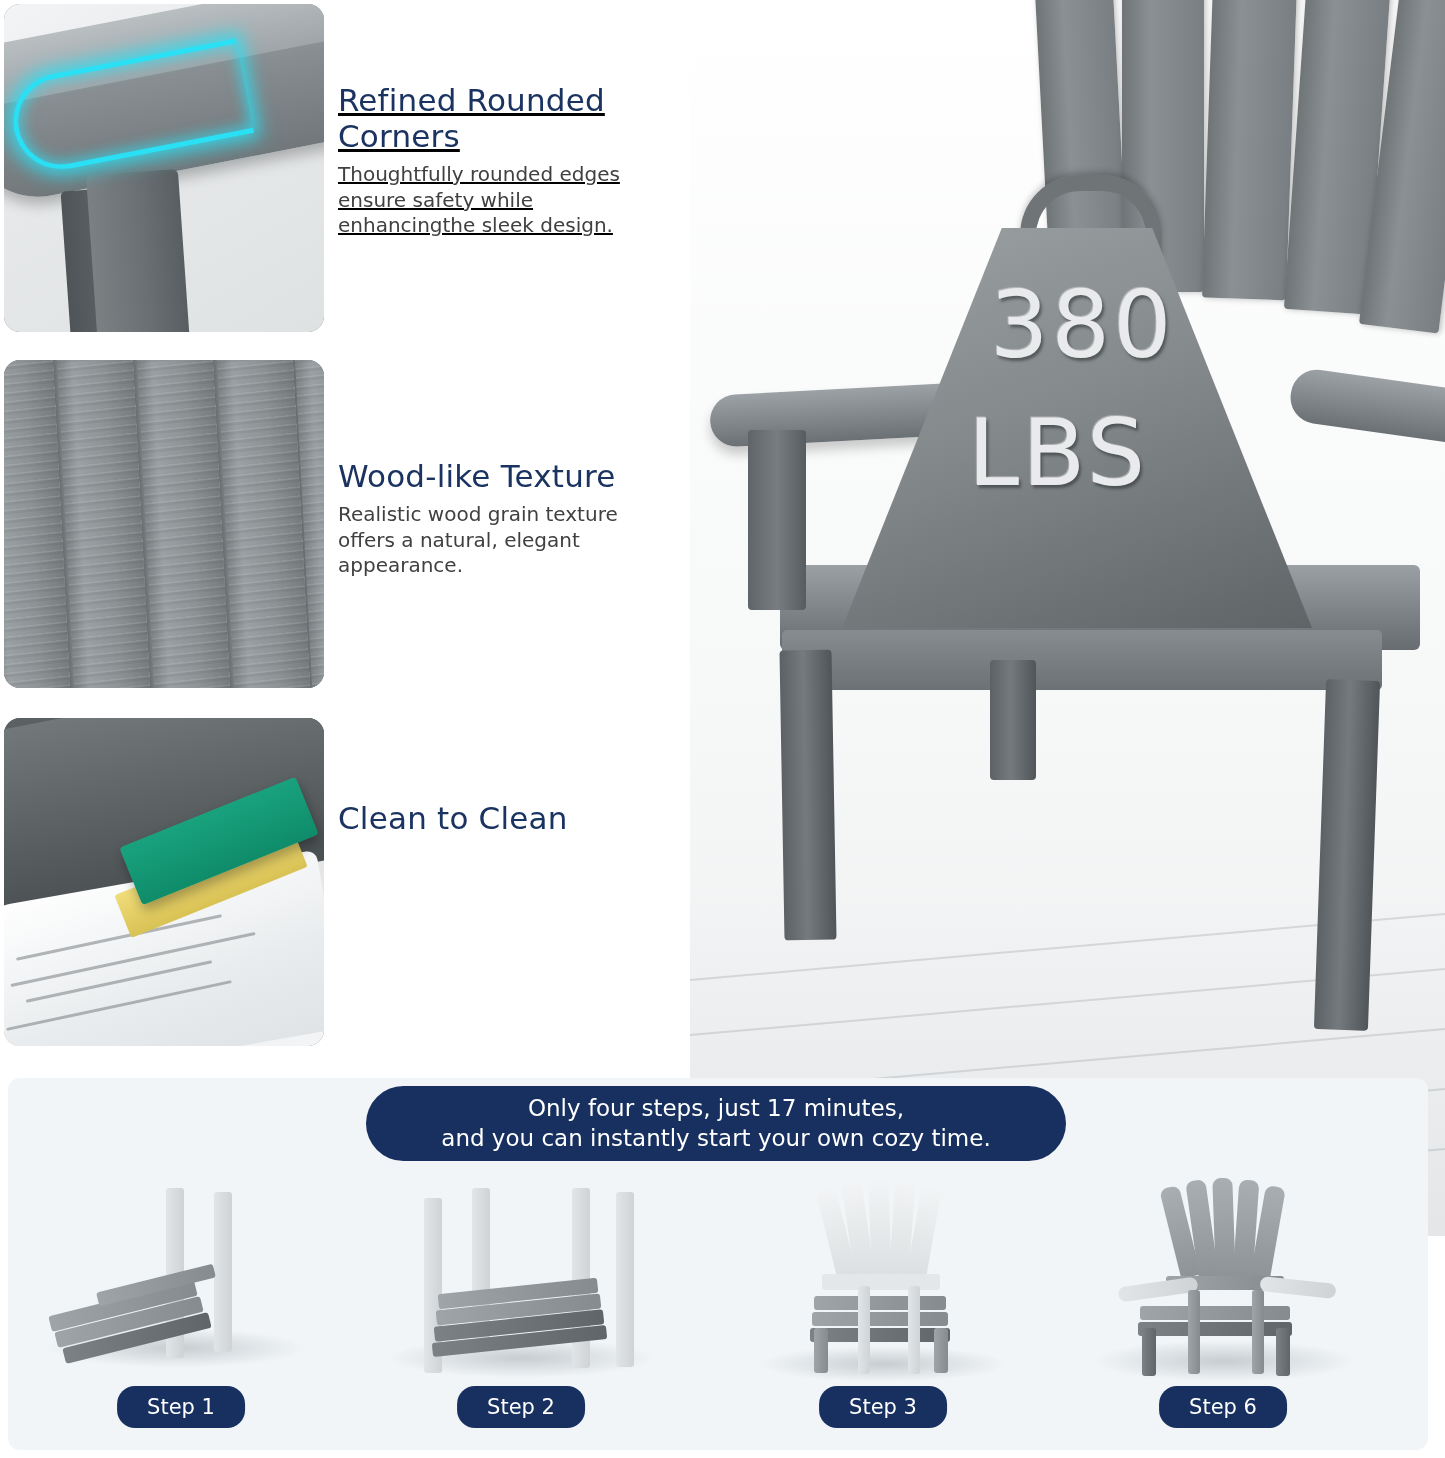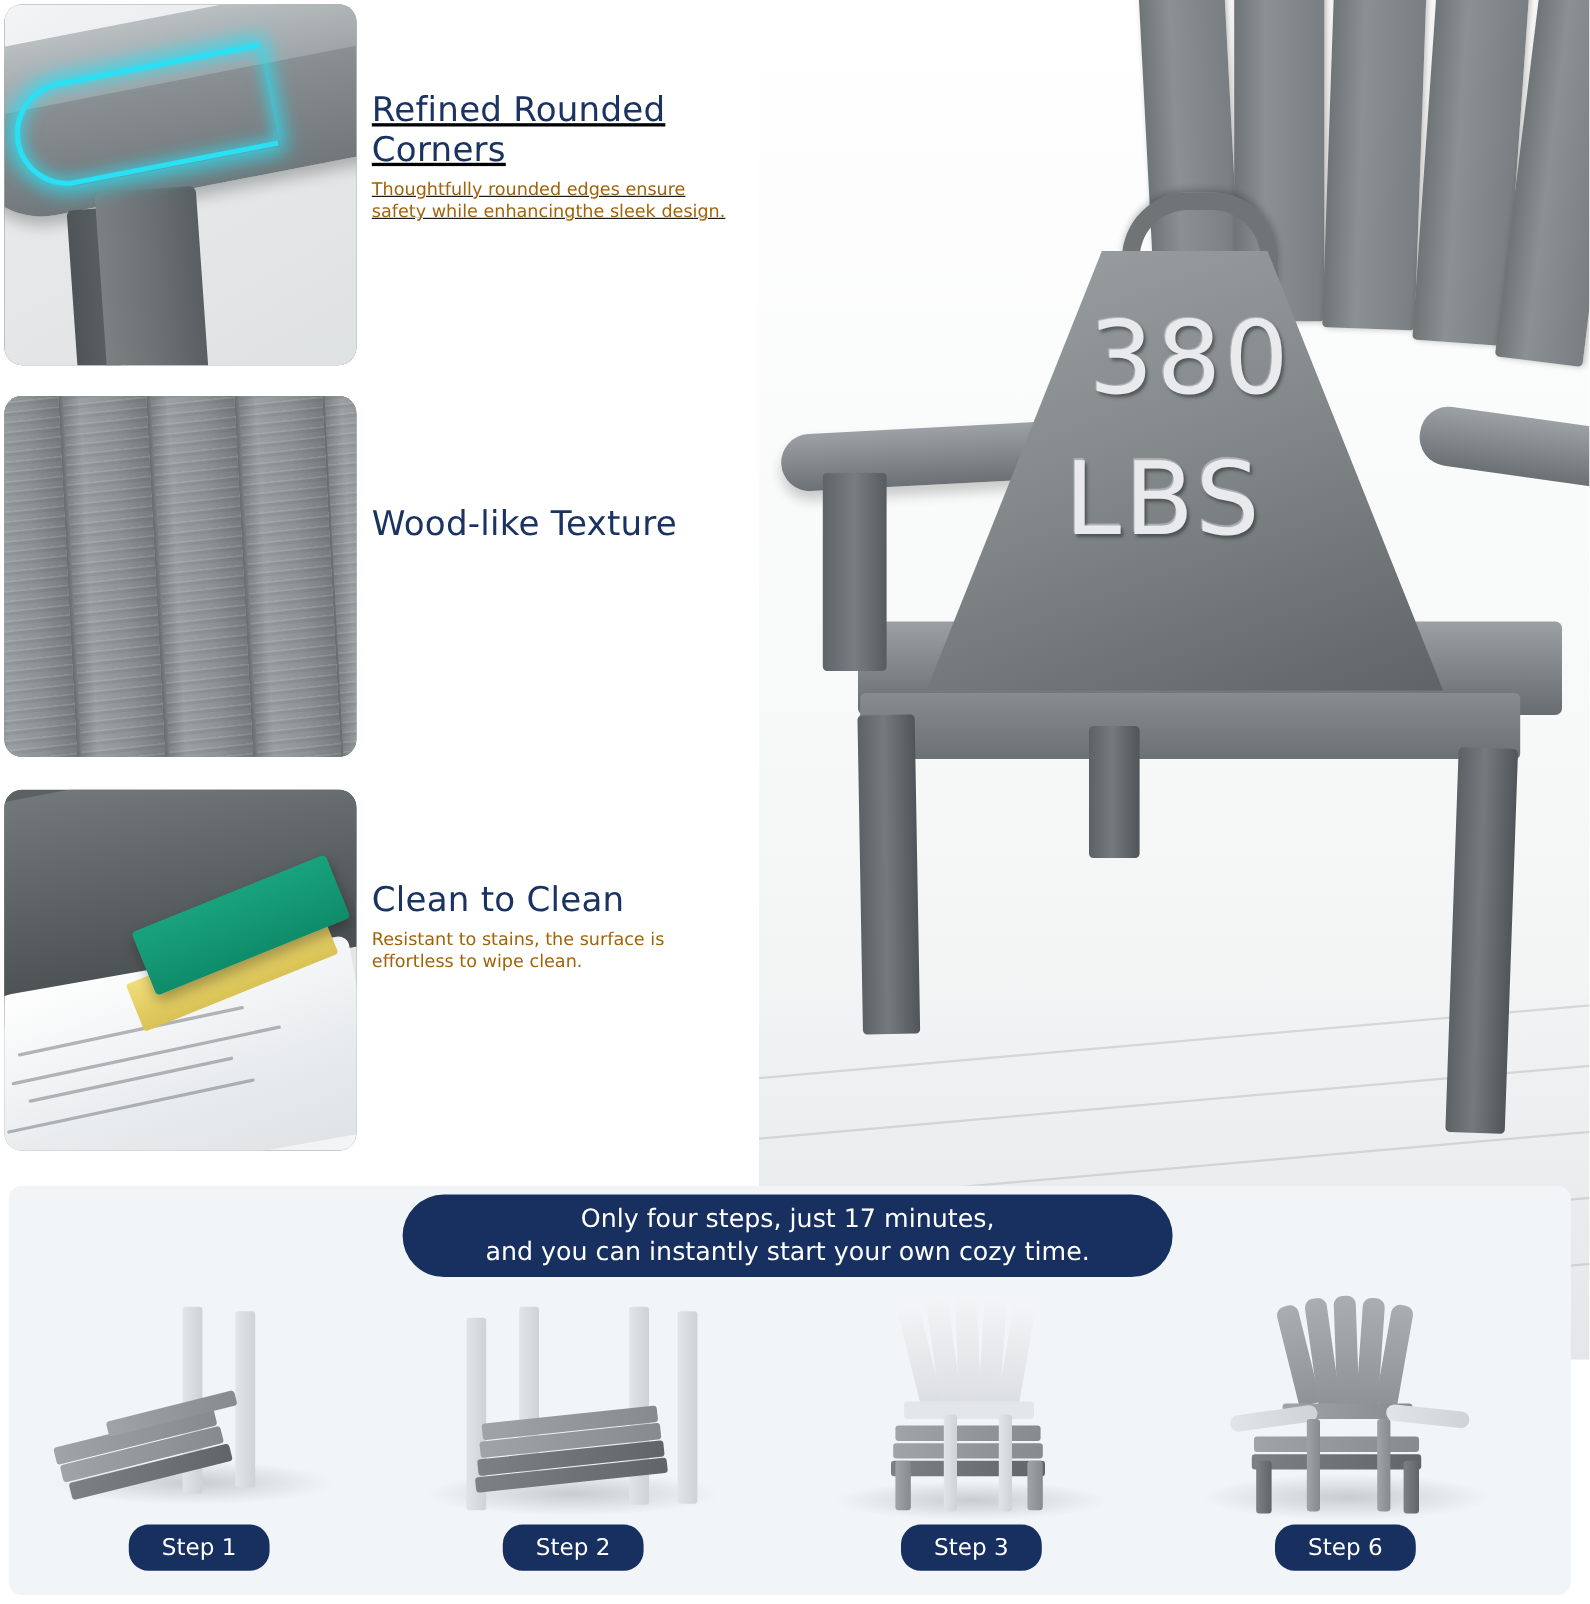--- a/index.html
+++ b/index.html
@@ -142,22 +142,22 @@
   
   .feature-text { position: absolute; }
   .feature-title {
     color: #1b3361;
     font-size: 31px;
     letter-spacing: .2px;
     margin: 0 0 8px 0;
     font-weight: 400;
   }
   .feature-desc {
-    color: #a16207;
-    font-size: 16px;
+    color: #404040;
+    font-size: 20px;
     line-height: 1.28;
     margin: 0;
     font-weight: 400;
   }
   #text-corners { left: 338px; top: 82px; width: 330px; text-decoration: underline; }
   #text-texture { left: 338px; top: 458px; width: 340px; }
   #text-clean   { left: 338px; top: 800px; width: 340px; }
 
   
   #hero {
@@ -357,25 +357,25 @@
     <div class="c3-sponge-green"></div>
   </div>
 
   <div class="feature-text" id="text-corners">
     <p class="feature-title">Refined Rounded Corners</p>
     <p class="feature-desc">Thoughtfully rounded edges ensure safety while enhancingthe sleek design.</p>
   </div>
 
   <div class="feature-text" id="text-texture">
     <p class="feature-title">Wood-like Texture</p>
+    <p class="feature-desc">Realistic wood grain texture offers a natural, elegant appearance.</p>
   </div>
 
   <div class="feature-text" id="text-clean">
     <p class="feature-title">Clean to Clean</p>
-    <p class="feature-desc">Resistant to stains, the surface is effortless to wipe clean.</p>
   </div>
 
   <div id="hero">
     <div class="floor">
       <div class="floor-line" style="top:40px;"></div>
       <div class="floor-line" style="top:95px;"></div>
       <div class="floor-line" style="top:155px;"></div>
       <div class="floor-line" style="top:215px;"></div>
       <div class="floor-line" style="top:275px;"></div>
     </div>

